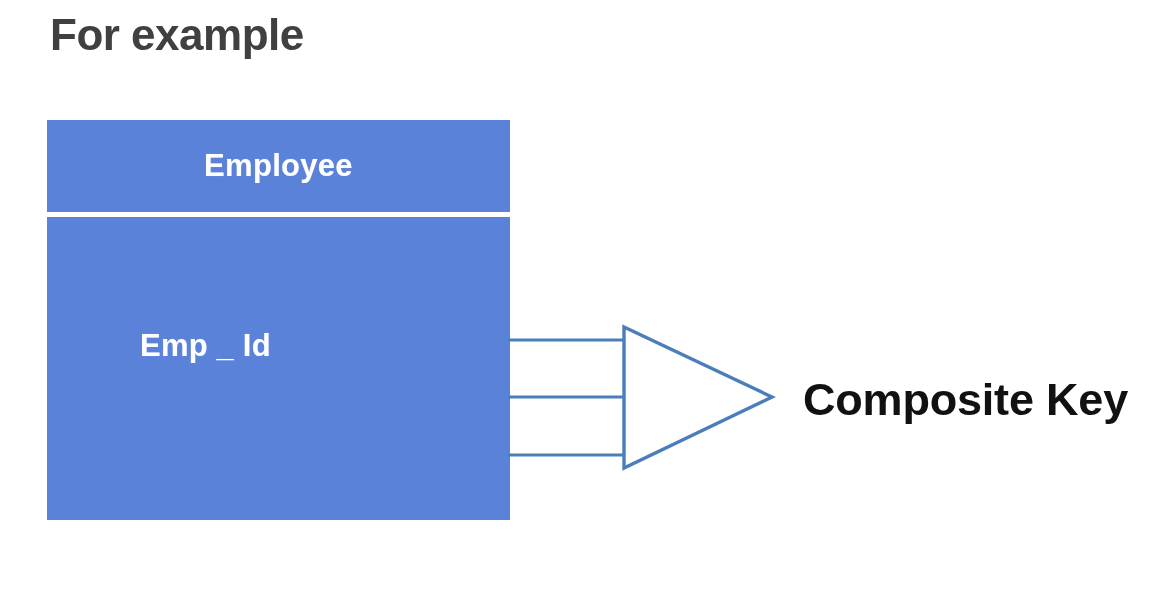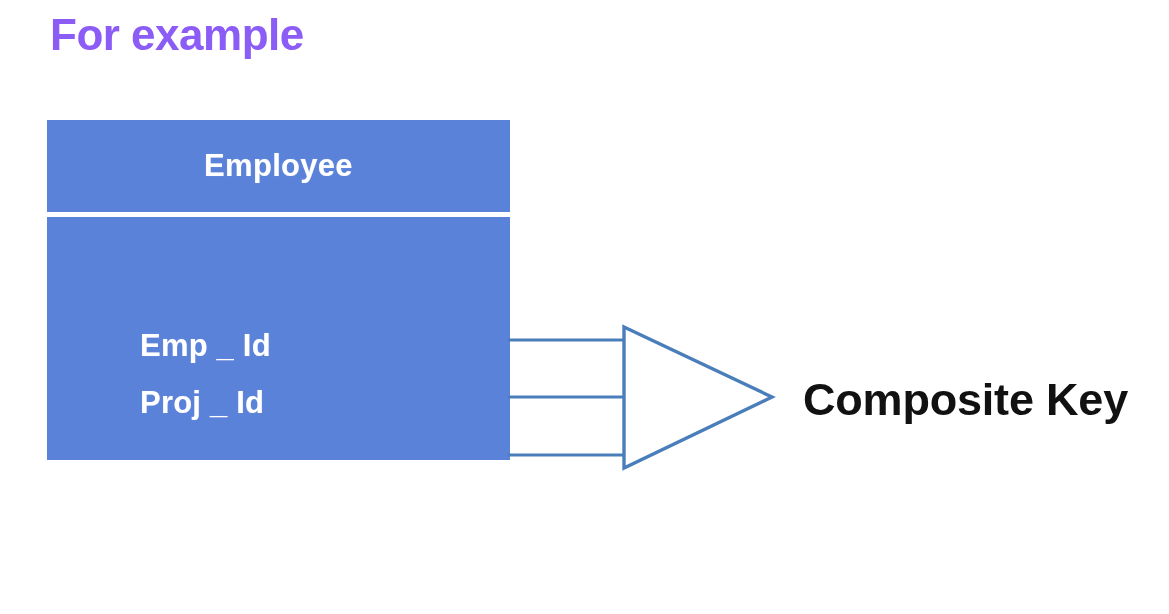--- a/index.html
+++ b/index.html
@@ -21,32 +21,32 @@
   }
 
   
   #slide-title {
     position: absolute;
     left: 50px;
     top: 10px;
     font-size: 44px;
     font-weight: bold;
     letter-spacing: -0.5px;
-    color: #8b5cf6;
+    color: #404040;
     white-space: nowrap;
     line-height: 1.15;
   }
 
   
   #entity-box {
     position: absolute;
     left: 47px;
     top: 120px;
     width: 463px;
-    height: 340px;
+    height: 400px;
     background: #5b82d9;
   }
 
   #entity-header {
     position: absolute;
     left: 0;
     top: 0;
     width: 100%;
     height: 92px;
     display: flex;
@@ -120,21 +120,20 @@
   <div id="entity-box">
 
     <div id="entity-header">
       <span id="entity-title">Employee</span>
     </div>
 
     <div id="entity-divider"></div>
 
     <div id="entity-attributes">
       <div class="attr-row">Emp _ Id</div>
-      <div class="attr-row">Proj _ Id</div>
     </div>
 
   </div>
 
   <svg id="connector-svg" viewBox="0 0 300 180">
     <g stroke="#4a7ebb" stroke-width="3.2" fill="none" stroke-linecap="butt">
       <line x1="8" y1="30" x2="126" y2="30"></line>
       <line x1="8" y1="87" x2="126" y2="87"></line>
       <line x1="8" y1="145" x2="126" y2="145"></line>
     </g>

